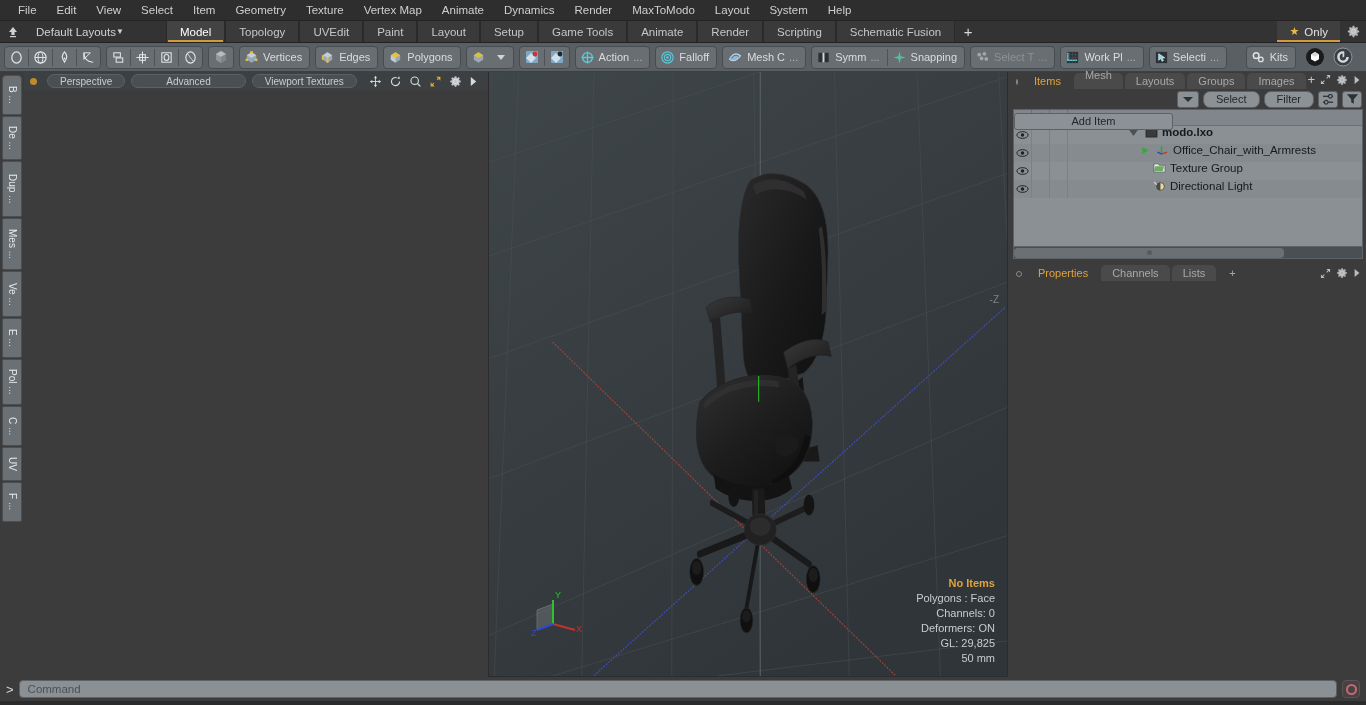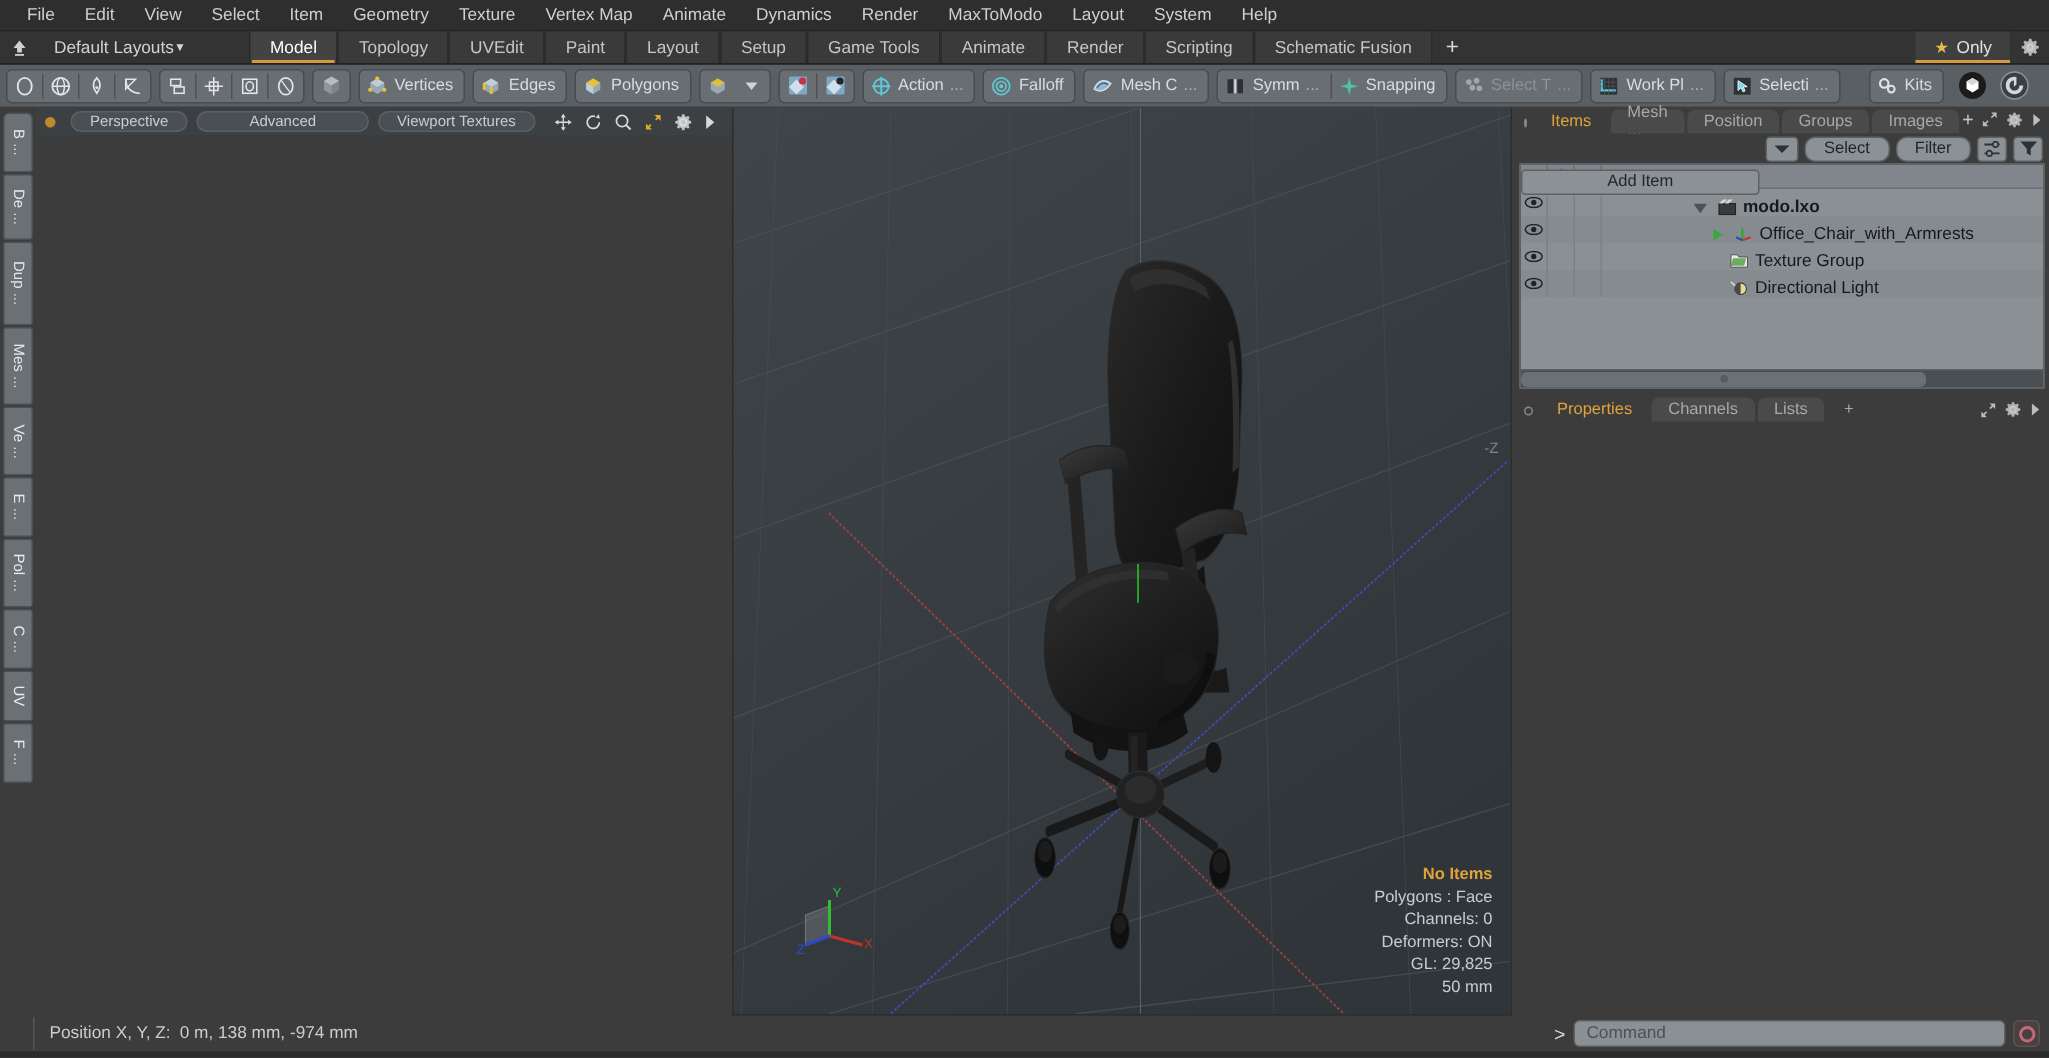--- a/index.html
+++ b/index.html
@@ -169,21 +169,21 @@
 
   .itemtree { margin: 0 3px; border: 1px solid #5c6165; background: #8b9095; flex: 0 0 auto; }
   .tree-head {
     height: 16px; display: flex; align-items: center; background: #80868b;
     border-bottom: 1px solid #6a7075; font-size: 11px; color: #2a3034;
   }
   .th-col { width: 18px; display: flex; align-items: center; justify-content: center;
             border-right: 1px solid #6a7075; height: 16px; }
   .th-name { padding-left: 12px; color: #4c5459; }
   .tree-body { height: 120px; background: #8b9095; }
-  .trow { height: 18px; display: flex; align-items: flex-end; font-size: 11.5px; color: #16191c; }
+  .trow { height: 18px; display: flex; align-items: flex-start; font-size: 11.5px; color: #16191c; }
   .trow:nth-child(odd) { background: #8b9095; }
   .trow:nth-child(even) { background: #868b90; }
   .tr-eye { width: 18px; display: flex; align-items: center; justify-content: center;
             border-right: 1px solid #7b8085; height: 18px; }
   .tr-c { width: 18px; border-right: 1px solid #7b8085; height: 18px; }
   .tr-label { display: flex; align-items: center; gap: 4px; padding-left: 6px; }
   .tr-label.bold { font-weight: bold; }
   .tree-scroll {
     height: 12px; background: #4a4f53; border-top: 1px solid #5c6165;
     display: flex; align-items: center;
@@ -717,21 +717,21 @@
           <div>50 mm</div>
         </div>
       </div>
     </div>
 
     <div class="rightpanel">
       <div class="panel-tabrow">
         <div class="pt-dot"></div>
         <div class="ptab active">Items</div>
         <div class="ptab">Mesh ...</div>
-        <div class="ptab">Position</div>
+        <div class="ptab">Layouts</div>
         <div class="ptab">Groups</div>
         <div class="ptab">Images</div>
         <div class="pt-right">
           <span style="font-size:13px;color:#c8c8c8;">+</span>
           <svg width="11" height="11" viewBox="0 0 12 12">
               <path d="M7 1 L11 1 L11 5 L9.4 3.4 L7.6 5.2 L6.8 4.4 L8.6 2.6Z" fill="#b9bdc0"></path>
               <path d="M5 11 L1 11 L1 7 L2.6 8.6 L4.4 6.8 L5.2 7.6 L3.4 9.4Z" fill="#b9bdc0"></path>
             </svg>
           <svg width="12" height="12" viewBox="0 0 16 16">
               <circle cx="8" cy="8" r="2.6" fill="none" stroke="#c3c7ca" stroke-width="1.5"></circle>
@@ -896,24 +896,20 @@
               <path d="M2 1 L8 6 L2 11Z" fill="#b9bdc0"></path>
             </svg>
         </div>
       </div>
 
       <div class="propzone"></div>
     </div>
   </div>
 
   <div class="bottombar">
-    <div class="bb-left">
-      <span>Position X, Y, Z:</span>
-      <span>0 m, 138 mm, -974 mm</span>
-    </div>
     <div class="bb-right">
       <span class="bb-prompt">&gt;</span>
       <input class="cmdinput" placeholder="Command" style="">
       <div class="cmd-circle">
           <span class="ring"></span>
         </div>
     </div>
   </div>
 
 </div>

